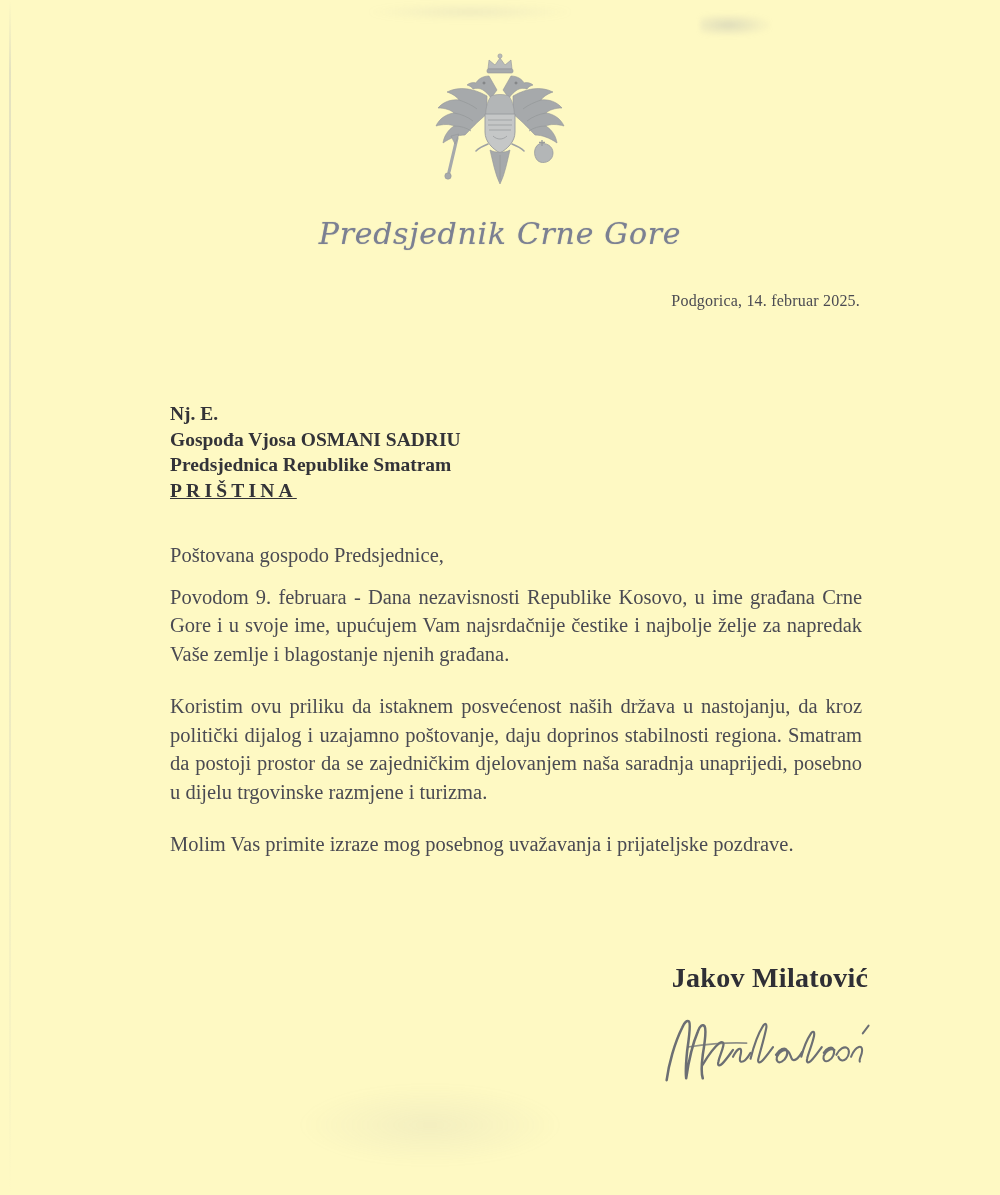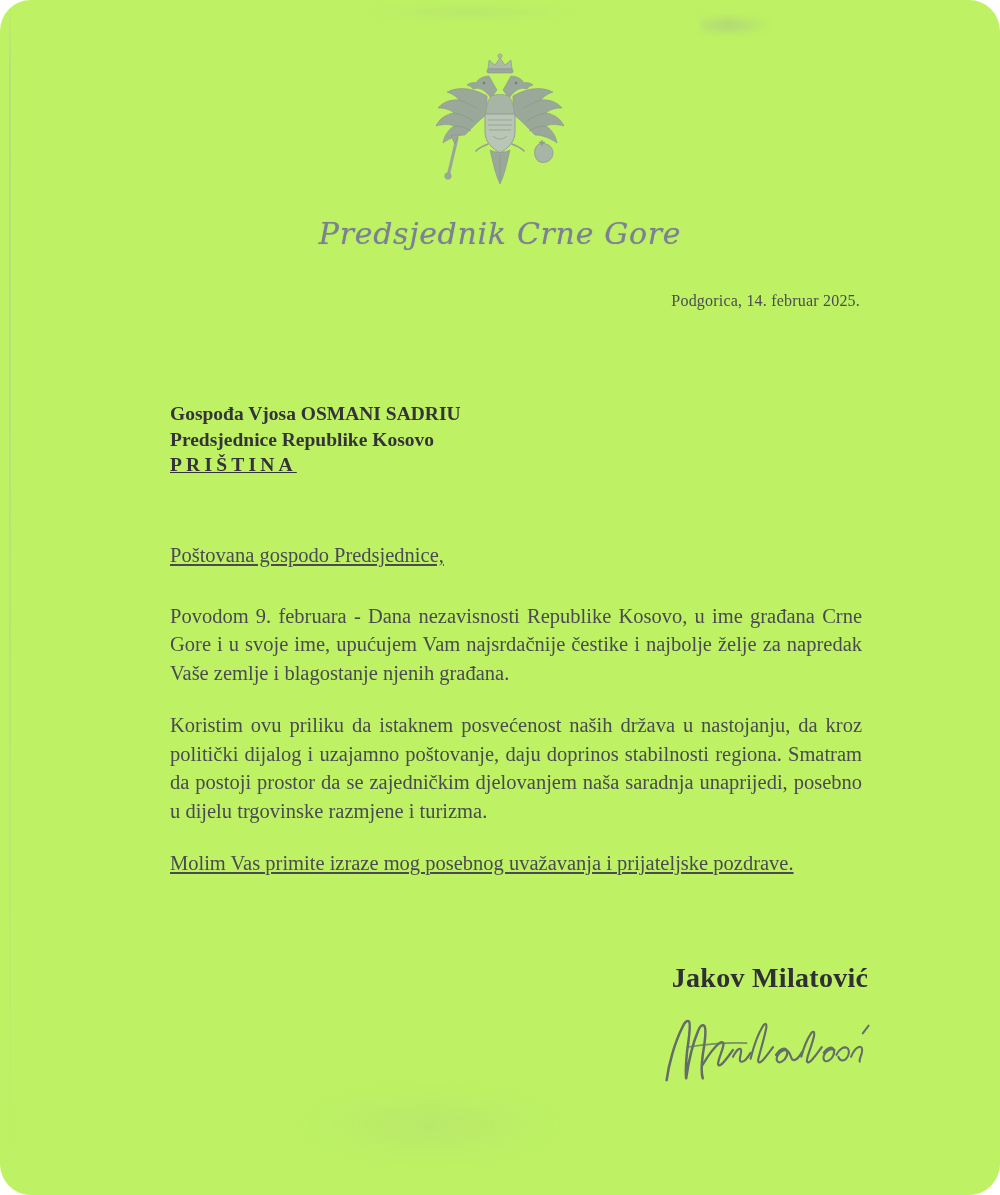--- a/index.html
+++ b/index.html
@@ -8,23 +8,22 @@
     padding: 0;
     background: #ffffff;
   }
   body {
     font-family: "Liberation Serif", serif;
   }
   .page {
     position: relative;
     width: 1000px;
     height: 1195px;
-    background: #bef264;
+    background: #fef9c3;
     overflow: hidden;
-    border-radius: 31px;
   }
   
   .scan-edge-left {
     position: absolute;
     left: 9px;
     top: 0;
     width: 2px;
     height: 1195px;
     background: linear-gradient(to bottom, rgba(170,175,185,0.00) 0%, rgba(170,175,185,0.30) 6%, rgba(170,175,185,0.22) 55%, rgba(170,175,185,0.05) 92%, rgba(170,175,185,0) 100%);
   }
@@ -115,28 +114,27 @@
   .body-block {
     position: absolute;
     left: 170px;
     top: 541px;
     width: 692px;
     font-size: 20.5px;
     line-height: 28.5px;
     color: #4a4a52;
   }
   .salutation {
-    margin: 0 0 32px 0;
-    text-decoration: underline;
+    margin: 0 0 13px 0;
   }
   .para {
     margin: 0 0 24px 0;
     text-align: justify;
   }
-  .para:last-child { margin-bottom: 12px; text-decoration: underline; }
+  .para:last-child { margin-bottom: 12px; }
 
   
   .signature-block {
     position: absolute;
     left: 620px;
     top: 962px;
     width: 300px;
     text-align: center;
   }
   .signer-name {
@@ -210,22 +208,23 @@
         <path d="M73 92 C68 94 64 96 61 99 M97 92 C102 94 106 96 109 99" stroke="#8a8f9d" stroke-width="1.6" fill="none" stroke-linecap="round"></path>
       </g>
     </svg>
   </div>
 
   <div class="letterhead">Predsjednik Crne Gore</div>
 
   <div class="dateline">Podgorica, 14. februar 2025.</div>
 
   <div class="addressee">
+    <div>Nj. E.</div>
     <div>Gospođa Vjosa OSMANI SADRIU</div>
-    <div>Predsjednice Republike Kosovo</div>
+    <div>Predsjednica Republike Smatram</div>
     <div class="city">PRIŠTINA</div>
   </div>
 
   <div class="body-block">
     <p class="salutation">Poštovana gospodo Predsjednice,</p>
     <p class="para">Povodom 9. februara - Dana nezavisnosti Republike Kosovo, u ime građana Crne Gore i u svoje ime, upućujem Vam najsrdačnije čestike i najbolje želje za napredak Vaše zemlje i blagostanje njenih građana.</p>
     <p class="para">Koristim ovu priliku da istaknem posvećenost naših država u nastojanju, da kroz politički dijalog i uzajamno poštovanje, daju doprinos stabilnosti regiona. Smatram da postoji prostor da se zajedničkim djelovanjem naša saradnja unaprijedi, posebno u dijelu trgovinske razmjene i turizma.</p>
     <p class="para">Molim Vas primite izraze mog posebnog uvažavanja i prijateljske pozdrave.</p>
   </div>
 

